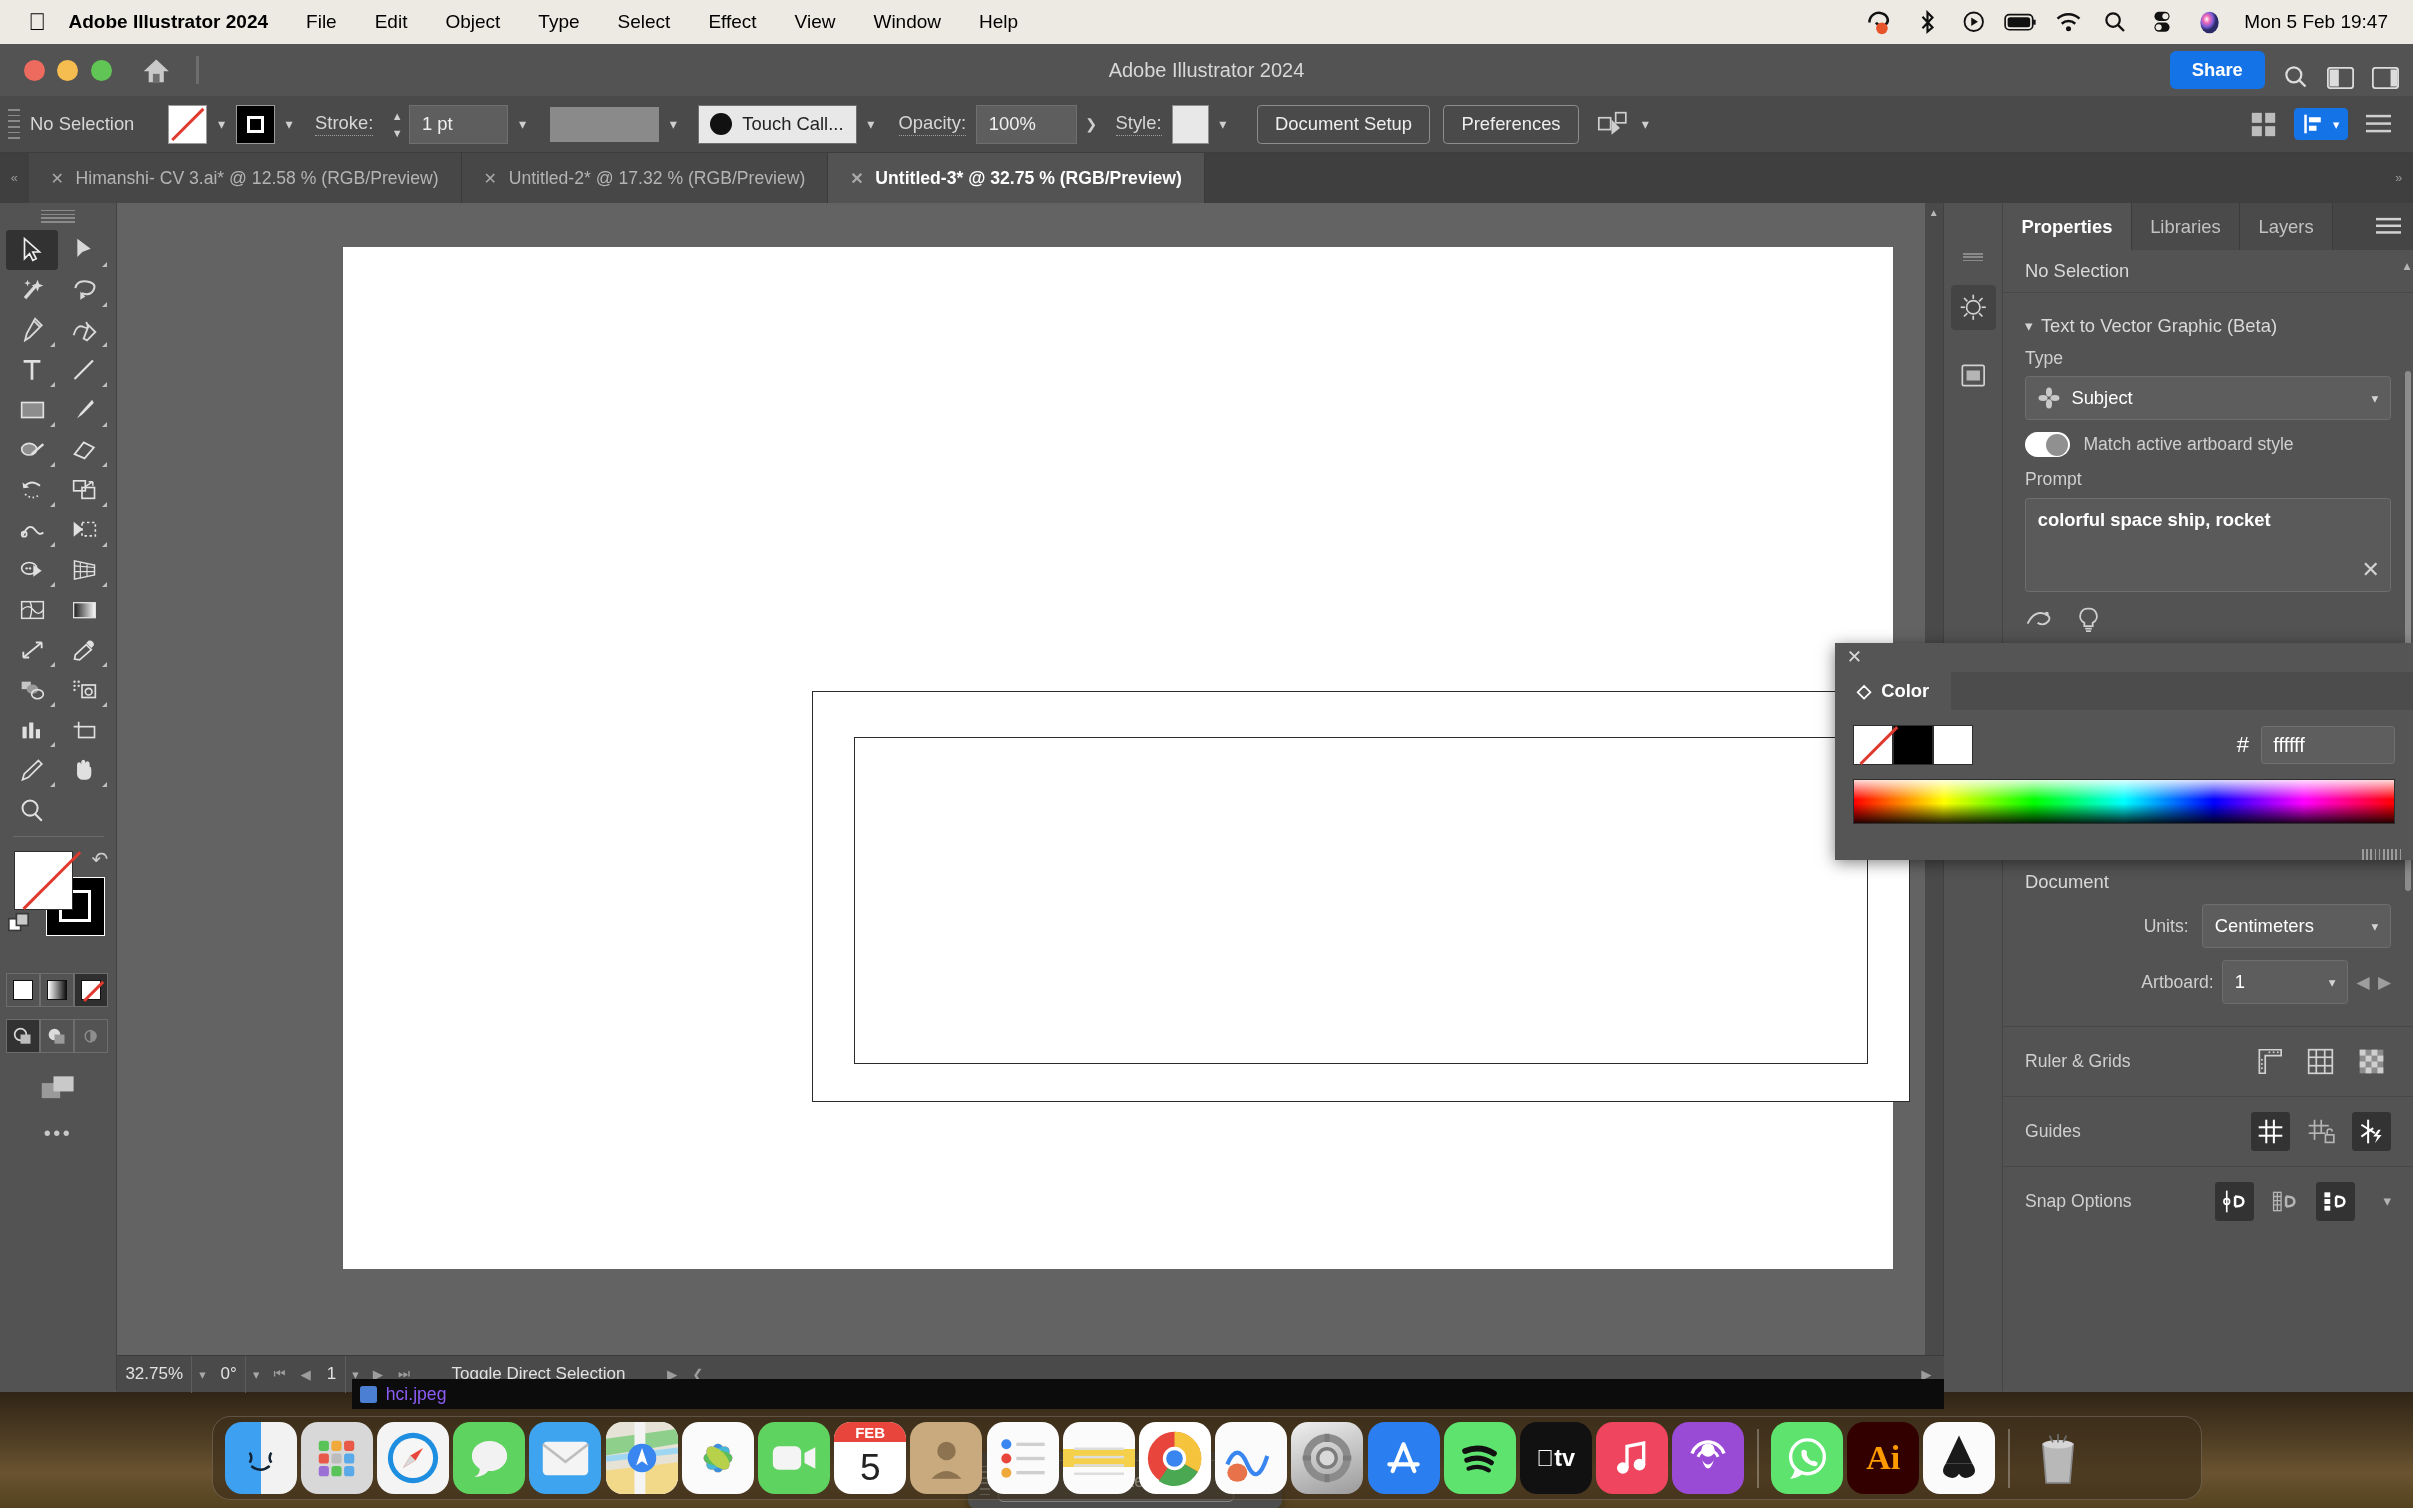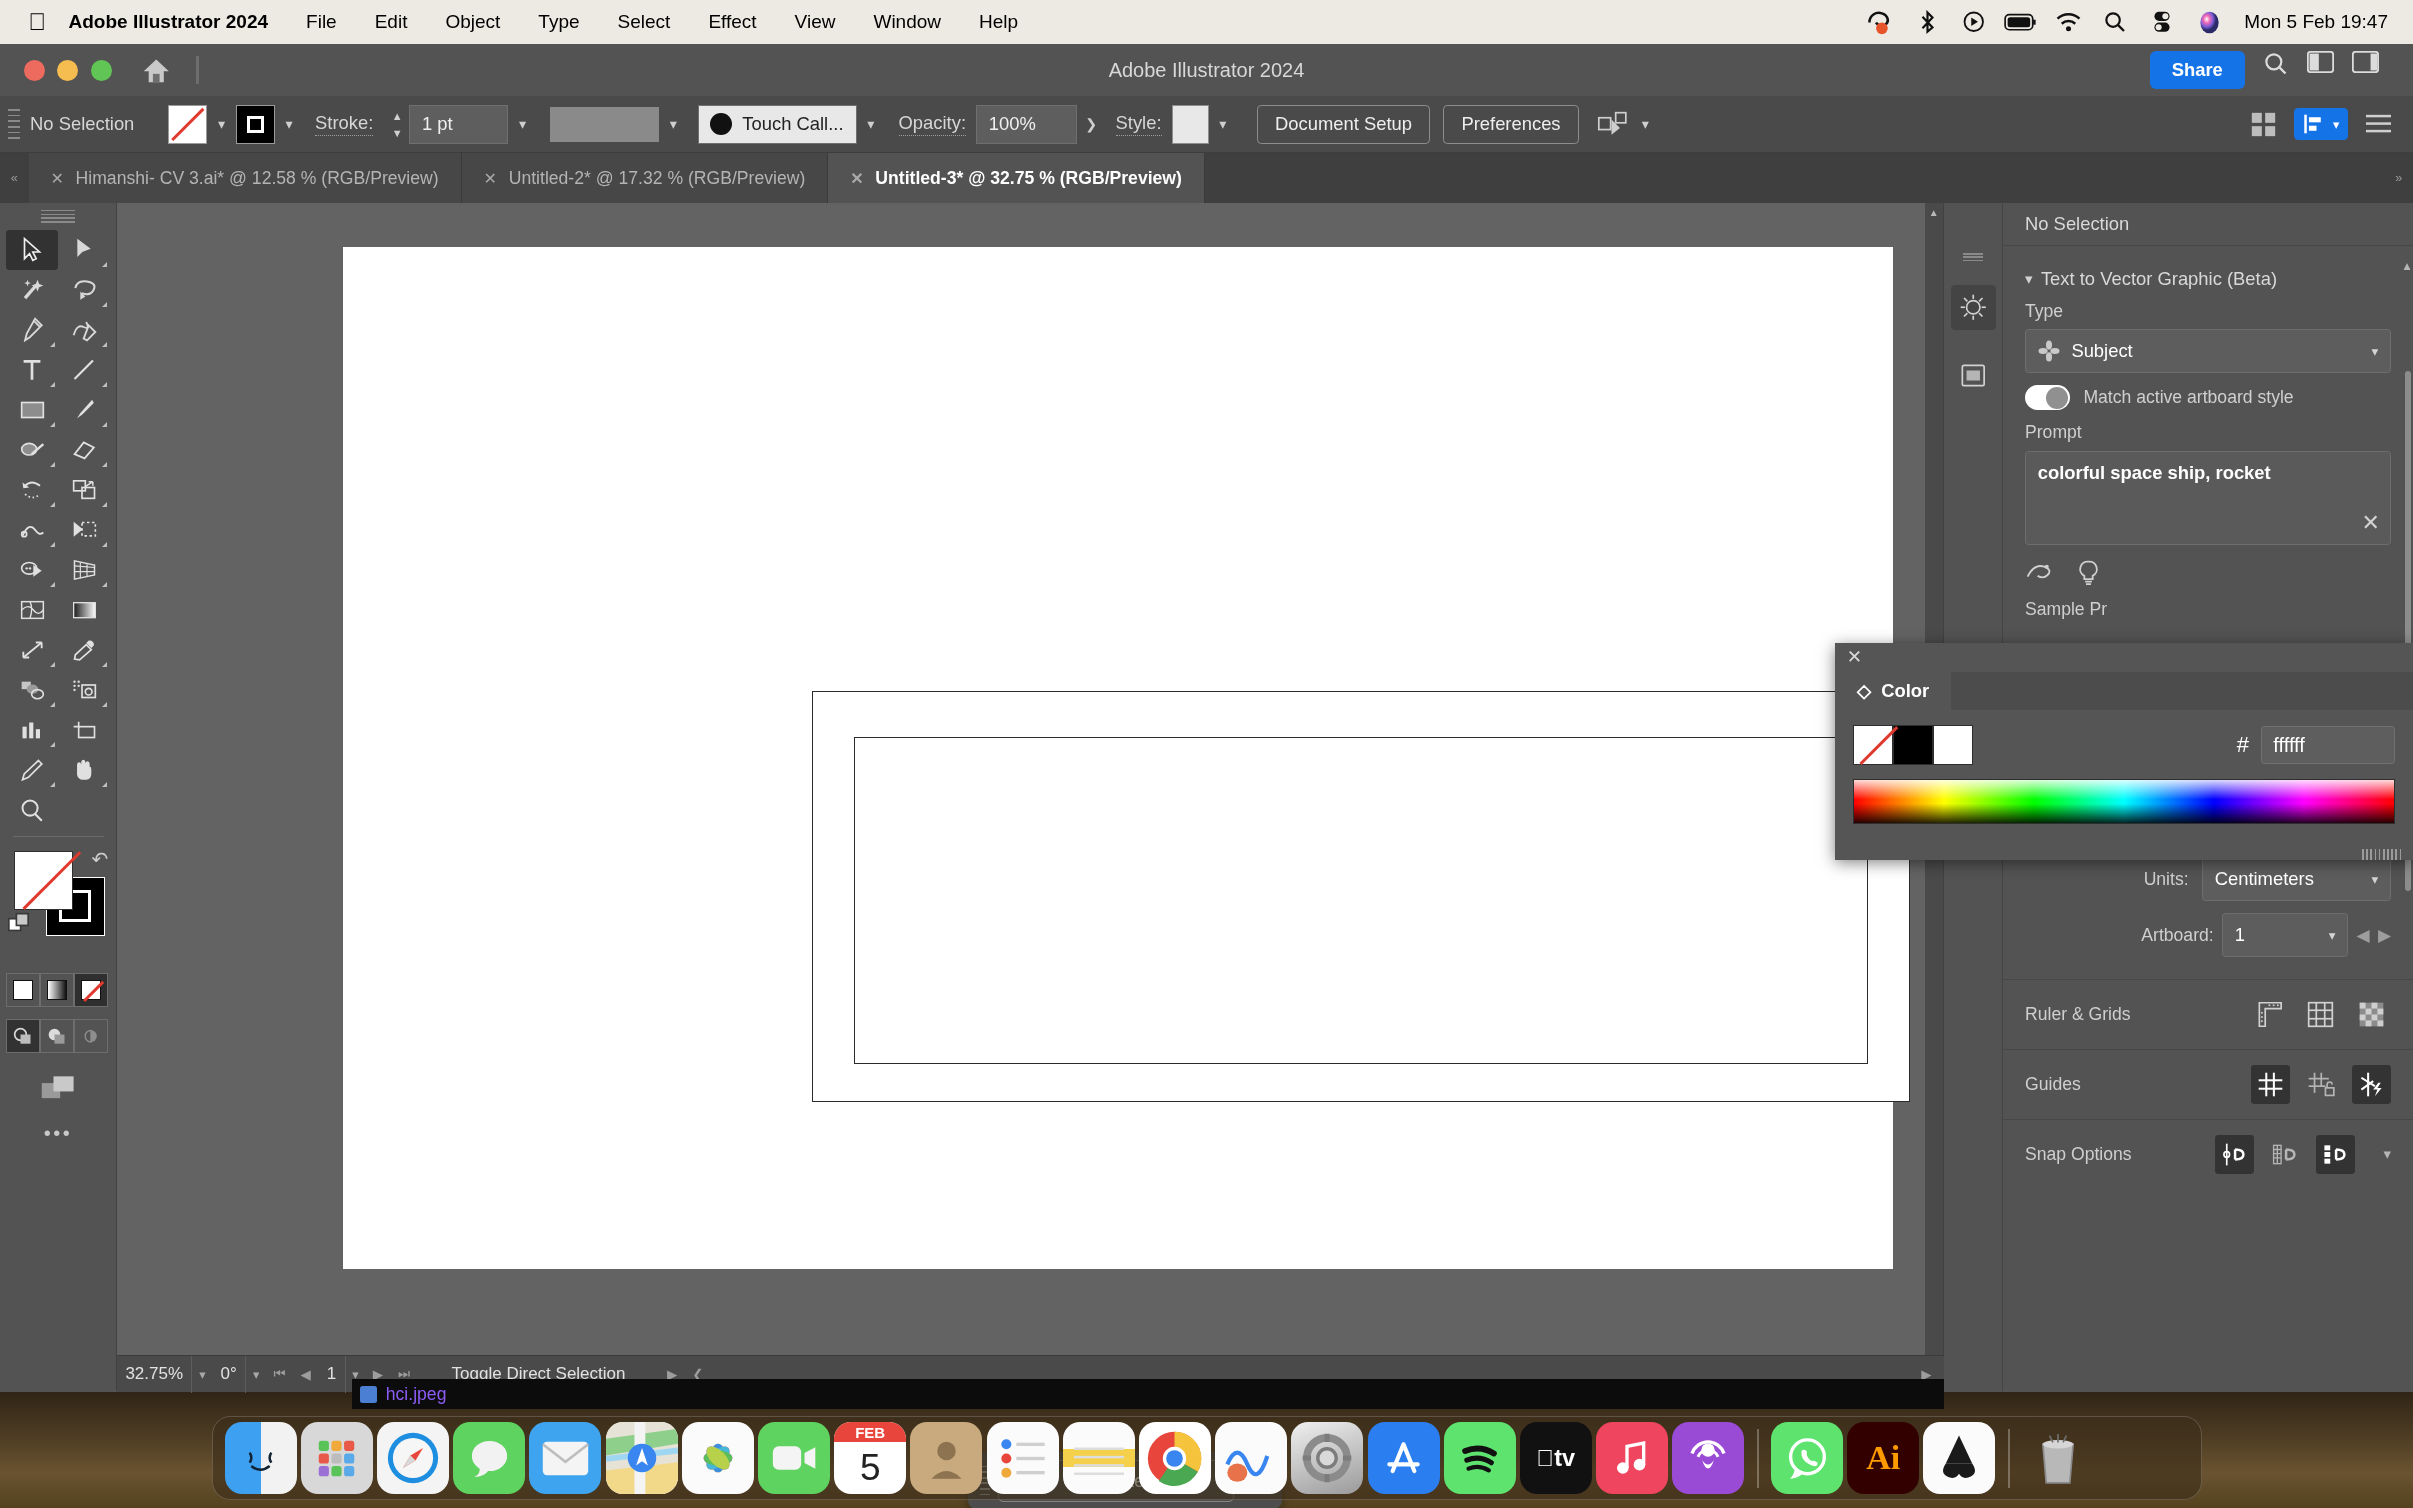--- a/index.html
+++ b/index.html
@@ -27,21 +27,21 @@
   
   #aiwin { position:absolute; left:0; top:44px; width:2413px; height:1348px; background:#535353; z-index:10; }
 
   #titlebar { position:relative; height:52px; background:#535353; display:flex; align-items:center; }
   .traffic { display:flex; gap:12.6px; margin-left:23.5px; }
   .tl { width:21px; height:21px; border-radius:50%; }
   .tl.r{background:#ed6a5e;} .tl.y{background:#f5bd4f;} .tl.g{background:#61c555;}
   #homebtn { margin-left:28px; width:34px; height:34px; display:flex; align-items:center; justify-content:center; }
   #titlesep { width:2.5px; height:28.5px; background:#6d6d6d; margin-left:22.6px; }
   #aititle { position:absolute; left:0; right:0; text-align:center; font-size:20px; color:#d8d8d8; pointer-events:none; }
-  #tbright { margin-left:auto; display:flex; align-items:flex-start; gap:18.4px; padding-right:34px; }
+  #tbright { margin-left:auto; display:flex; align-items:flex-end; gap:18.4px; padding-right:14px; }
   #sharebtn { background:#1473e6; color:#fff; font-size:18.4px; font-weight:bold; border-radius:5.9px; padding:8.4px 22px; }
 
   
   #ctrlbar { height:57px; background:#4a4a4a; display:flex; align-items:center; padding-left:8.4px; gap:0; border-bottom:0.8px solid #3d3d3d;}
   .gripper { width:11.7px; height:30px; display:flex; flex-direction:column; justify-content:space-between; margin-right:10px;}
   .gripper i { display:block; height:1.7px; background:#8a8a8a; }
   .cl-label { font-size:18.4px; color:#d6d6d6; white-space:nowrap; }
   .swatchbox { width:39px; height:39px; border:0.8px solid #9a9a9a; background:#fff; position:relative; }
   .swatchbox.none:after{ content:""; position:absolute; left:-3.4px; right:-3.4px; top:17.6px; height:3.4px; background:#e03a2f; transform:rotate(-45deg); }
   .swatchbox.strokebox { background:#000; display:flex; align-items:center; justify-content:center; }
@@ -966,20 +966,34 @@
       <span class="dicon">
         <svg width="28.5" height="27" viewBox="0 0 34 32">
             <rect x="4" y="4" width="26" height="24" rx="2" fill="none" stroke="#d2d2d2" stroke-width="2"></rect>
             <rect x="9" y="10" width="16" height="12" fill="#b5b5b5"></rect>
           </svg>
       </span>
     </div>
 
     <div id="props">
 
+      <div class="ptabs">
+        <span class="ptab active">Properties</span>
+        <span class="ptab">Libraries</span>
+        <span class="ptab">Layers</span>
+        <span class="phamb">
+          <svg width="25" height="18.4" viewBox="0 0 30 22">
+              <g fill="#d2d2d2">
+                <rect y="1" width="30" height="3"></rect>
+                <rect y="9" width="30" height="3"></rect>
+                <rect y="17" width="30" height="3"></rect>
+              </g>
+            </svg>
+        </span>
+      </div>
 
       <div class="psec">
         <div class="ptitle">No Selection</div>
       </div>
 
       <div class="psec" style="border-bottom:none;">
         <div class="prow" style="gap:8.4px;">
           <span style="color:#d2d2d2;font-size:15px;">▾</span>
           <span class="ptitle">Text to Vector Graphic (Beta)</span>
         </div>

